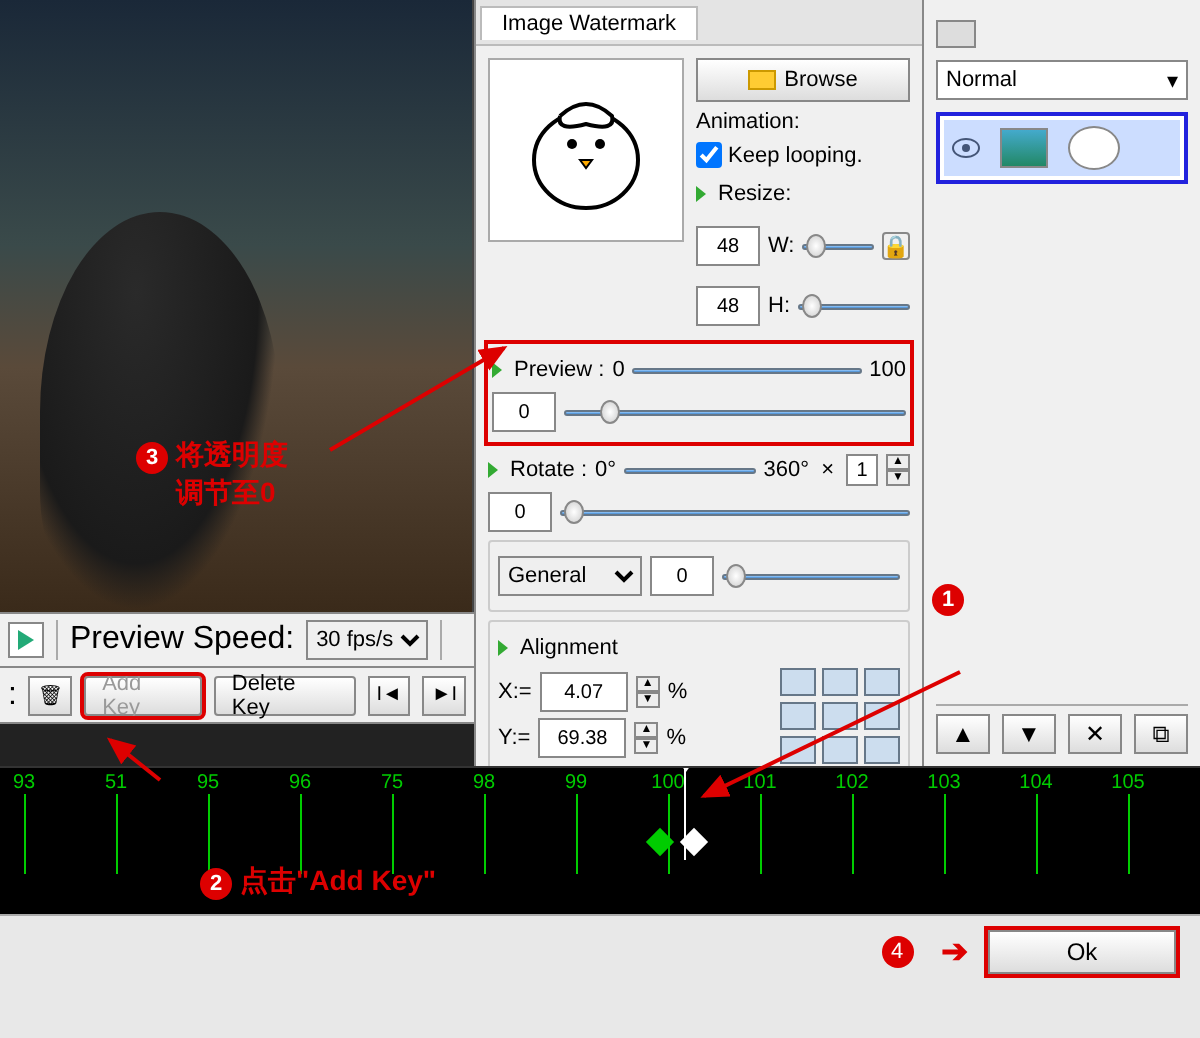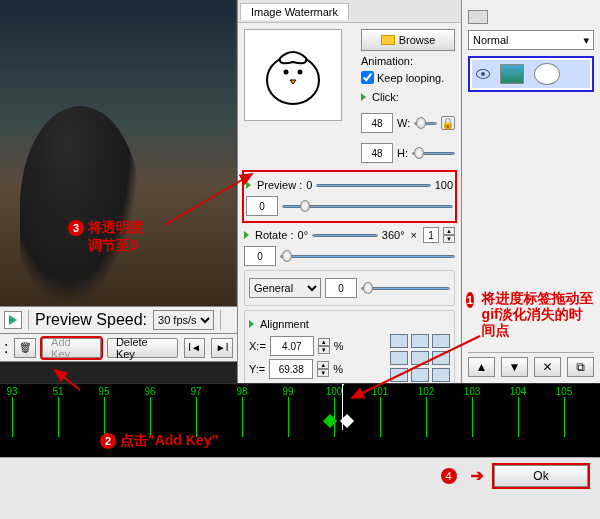--- a/index.html
+++ b/index.html
@@ -21,21 +21,21 @@
   .btn.dis { color:#999; }
   .icon-btn { width:22px; height:20px; border:1px solid #888; background:linear-gradient(#fff,#ddd); display:flex; align-items:center; justify-content:center; font-size:10px;}
 
   .panel-col { width: 225px; background:#f0f0f0; border-left:1px solid #888; border-right:1px solid #888; }
   .tab-head { background:#e4e4e4; border-bottom:1px solid #bbb; padding:2px;}
   .tab { background:#fff; border:1px solid #bbb; border-bottom:none; padding:2px 10px; font-size:11px; display:inline-block;}
   .panel-body { padding:6px; font-size:11px; }
   .wm-row { display:flex; gap:6px; margin-bottom:6px;}
   .wm-thumb { width:98px; height:92px; border:1px solid #aaa; background:#fff; display:flex; align-items:center; justify-content:center;}
   .bird { width:70px; height:70px; }
-  .wm-right { flex:1; display:flex; flex-direction:column; gap:4px;margin-left:13px;}
+  .wm-right { flex:1; display:flex; flex-direction:column; gap:4px;}
   .browse-btn { height:22px; border:1px solid #888; background:linear-gradient(#fff,#ddd); display:flex; align-items:center; justify-content:center; gap:4px; font-size:11px;}
   .folder-ico { width:14px; height:10px; background:#fc3; border:1px solid #c90; position:relative;}
   .chk { display:flex; align-items:center; gap:3px; font-size:11px;}
   .tri { display:inline-block; width:0; height:0; border-left:5px solid #3a3; border-top:4px solid transparent; border-bottom:4px solid transparent; margin-right:2px;}
   .row { display:flex; align-items:center; gap:4px; margin:3px 0;}
   .num-in { width:32px; height:20px; font-size:10px; border:1px solid #888; text-align:center;}
   .slider { flex:1; height:16px; position:relative;}
   .slider .track { position:absolute; top:7px; left:0; right:0; height:3px; background:linear-gradient(#9cf,#48c); border:1px solid #678; border-radius:2px;}
   .slider .thumb { position:absolute; top:2px; width:10px; height:12px; background:radial-gradient(#fff,#ccc); border:1px solid #888; border-radius:50%;}
   .red-box { outline:2px solid #d00; padding:2px;}
@@ -131,21 +131,21 @@
             <span class="folder-ico"></span>
             <span>Browse</span>
           </div>
           <div>Animation:</div>
           <label class="chk">
               <input type="checkbox" checked="" style=""> 
               <span>Keep looping.</span>
             </label>
           <div class="row">
               <span class="tri"></span>
-              <span>Click:</span>
+              <span>Resize:</span>
             </div>
           <div class="row">
             <input class="num-in" value="48" style="">
             <span>W:</span>
             <div class="slider">
                 <div class="track"></div>
                 <div class="thumb" style="left:2px;"></div>
               </div>
             <div class="lock">🔒</div>
           </div>
@@ -277,21 +277,20 @@
       <div class="layer-row">
         <div class="eye"></div>
         <div class="thumb-sm"></div>
         <div class="thumb-wm"></div>
       </div>
     </div>
 
     <div class="annot" style="top:290px; left:4px; right:4px; line-height:16px; text-align:left;">
       <div style="display:flex; align-items:flex-start; gap:4px;">
         <span class="circle-num" style="margin-top:2px;">1</span>
-        <span>将进度标签拖动至gif淡化消失的时间点</span>
       </div>
     </div>
 
     <div class="layer-ops">
       <div class="op-btn">▲</div>
       <div class="op-btn">▼</div>
       <div class="op-btn">✕</div>
       <div class="op-btn">⧉</div>
     </div>
   </div>
@@ -302,21 +301,21 @@
      
   </div>
   <div class="ruler" id="ruler">
     <div class="playhead" style="left:342px;"></div>
     <div class="diamond" style="left:325px; top:32px;"></div>
     <div class="diamond white" style="left:342px; top:32px;"></div>
   <div class="tick" style="left: -8px;"><span>93</span><div class="line"></div></div>
       <div class="tick" style="left: 38px;"><span>51</span><div class="line"></div></div>
       <div class="tick" style="left: 84px;"><span>95</span><div class="line"></div></div>
       <div class="tick" style="left: 130px;"><span>96</span><div class="line"></div></div>
-      <div class="tick" style="left: 176px;"><span>97</span><div class="line"></div></div>
+      <div class="tick" style="left: 176px;"><span>75</span><div class="line"></div></div>
       <div class="tick" style="left: 222px;"><span>98</span><div class="line"></div></div>
       <div class="tick" style="left: 268px;"><span>99</span><div class="line"></div></div>
       <div class="tick" style="left: 314px;"><span>100</span><div class="line"></div></div>
       <div class="tick" style="left: 360px;"><span>101</span><div class="line"></div></div>
       <div class="tick" style="left: 406px;"><span>102</span><div class="line"></div></div>
       <div class="tick" style="left: 452px;"><span>103</span><div class="line"></div></div>
       <div class="tick" style="left: 498px;"><span>104</span><div class="line"></div></div>
       <div class="tick" style="left: 544px;"><span>105</span><div class="line"></div></div>
     </div>
   <div class="annot" style="left:100px; top:48px;">

